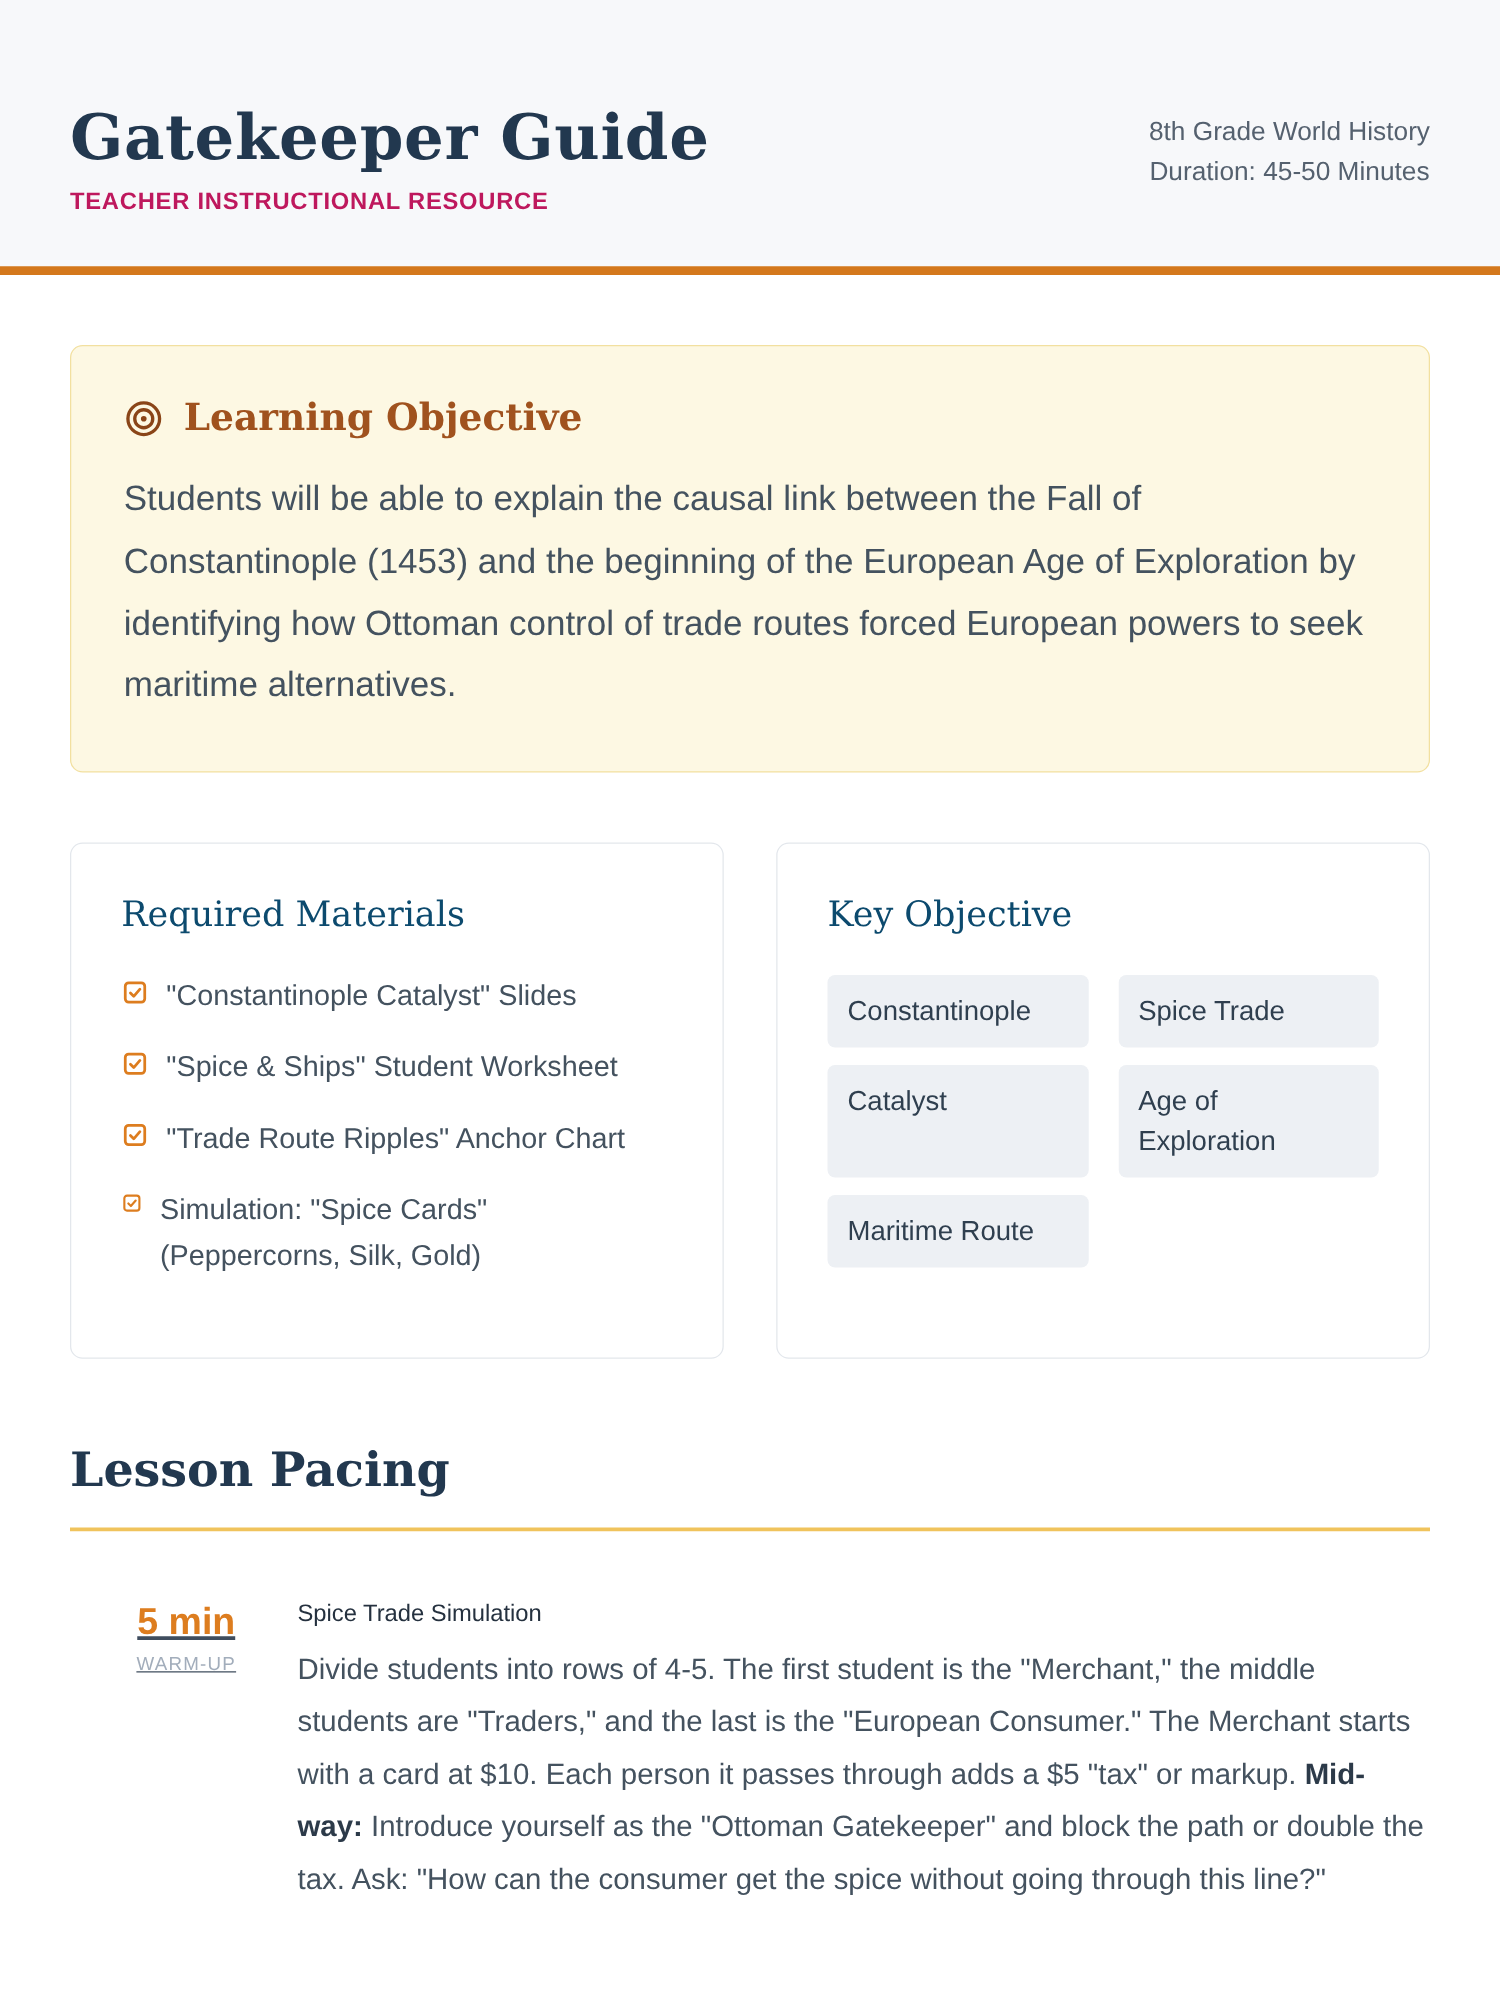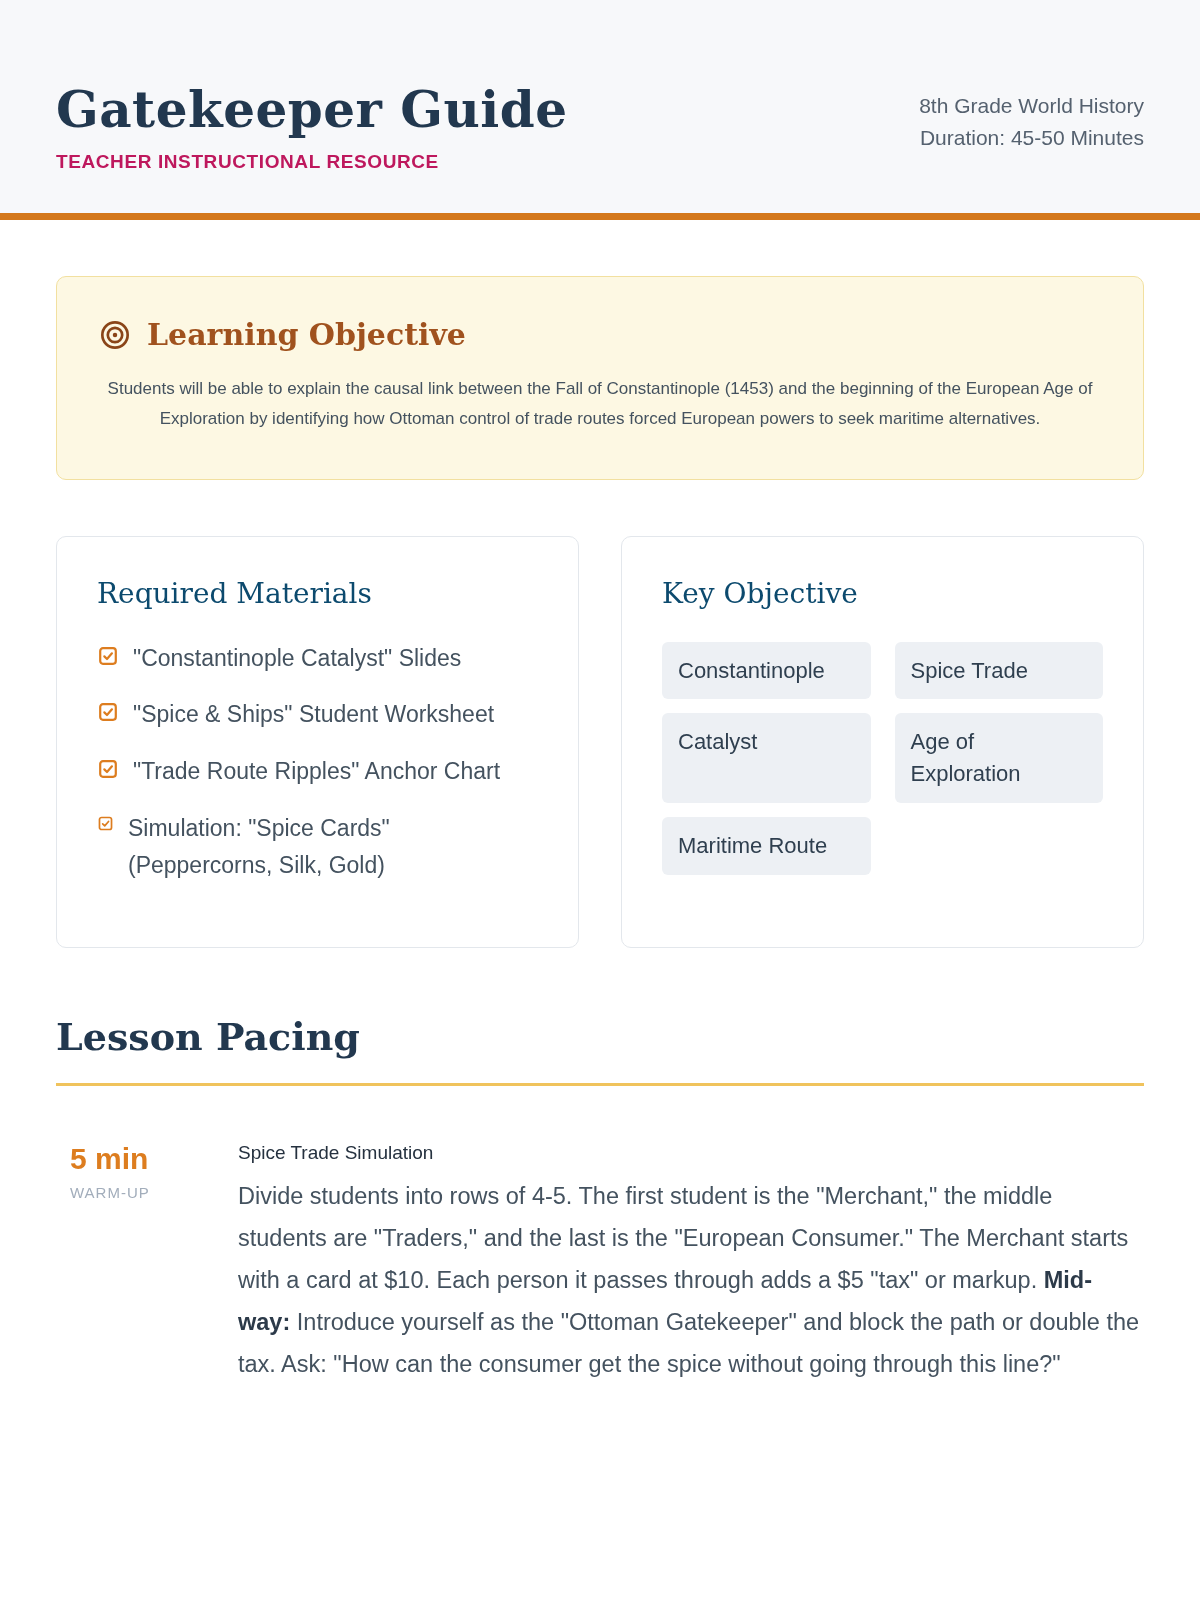--- a/index.html
+++ b/index.html
@@ -30,21 +30,21 @@
     letter-spacing: 0.5px;
   }
   .subtitle {
     margin-top: 12px;
     color: #be185d;
     font-weight: 700;
     font-size: 19px;
     letter-spacing: 0.6px;
   }
   .meta {
-    text-align: right;
+    text-align: center;
     color: #55616f;
     font-size: 21px;
     line-height: 1.5;
     padding-top: 10px;
   }
 
   .content { padding: 0 56px; margin-top: 48px; }
 
   
   .objective {
@@ -59,24 +59,23 @@
     font-size: 30px;
     font-weight: 700;
     color: #a0521e;
     display: flex;
     align-items: center;
     gap: 16px;
   }
   .target-icon { color: #8a4518; display: inline-flex; }
   .objective-body {
     margin-top: 22px;
-    font-size: 17px;
+    font-size: 28px;
     line-height: 1.78;
     color: #44525f;
-    text-align: center;
   }
 
   
   .cards { display: flex; gap: 42px; margin-top: 56px; align-items: stretch; }
   .card {
     flex: 1;
     border: 1px solid #e3e7ec;
     border-radius: 10px;
     padding: 40px 40px 44px 40px;
     background: #ffffff;
@@ -120,21 +119,21 @@
     font-size: 38px;
     font-weight: 700;
     color: #22384f;
   }
   .pacing-divider {
     border: none;
     border-top: 3px solid #f0c35c;
     margin-top: 24px;
   }
   .pacing-item { display: flex; margin-top: 56px; }
-  .pacing-time { width: 158px; margin-left: 14px; flex: 0 0 auto; text-align: left; }
+  .pacing-time { width: 158px; margin-left: 14px; flex: 0 0 auto; text-align: center; text-decoration: underline; }
   .duration { color: #dd7d1f; font-size: 30px; font-weight: 700; }
   .phase {
     margin-top: 8px;
     color: #a2adbb;
     font-size: 15px;
     letter-spacing: 1px;
   }
   .pacing-body { flex: 1; padding-left: 10px; }
   .pacing-heading { font-size: 19px; font-weight: 400; color: #25313f; }
   .pacing-text {

